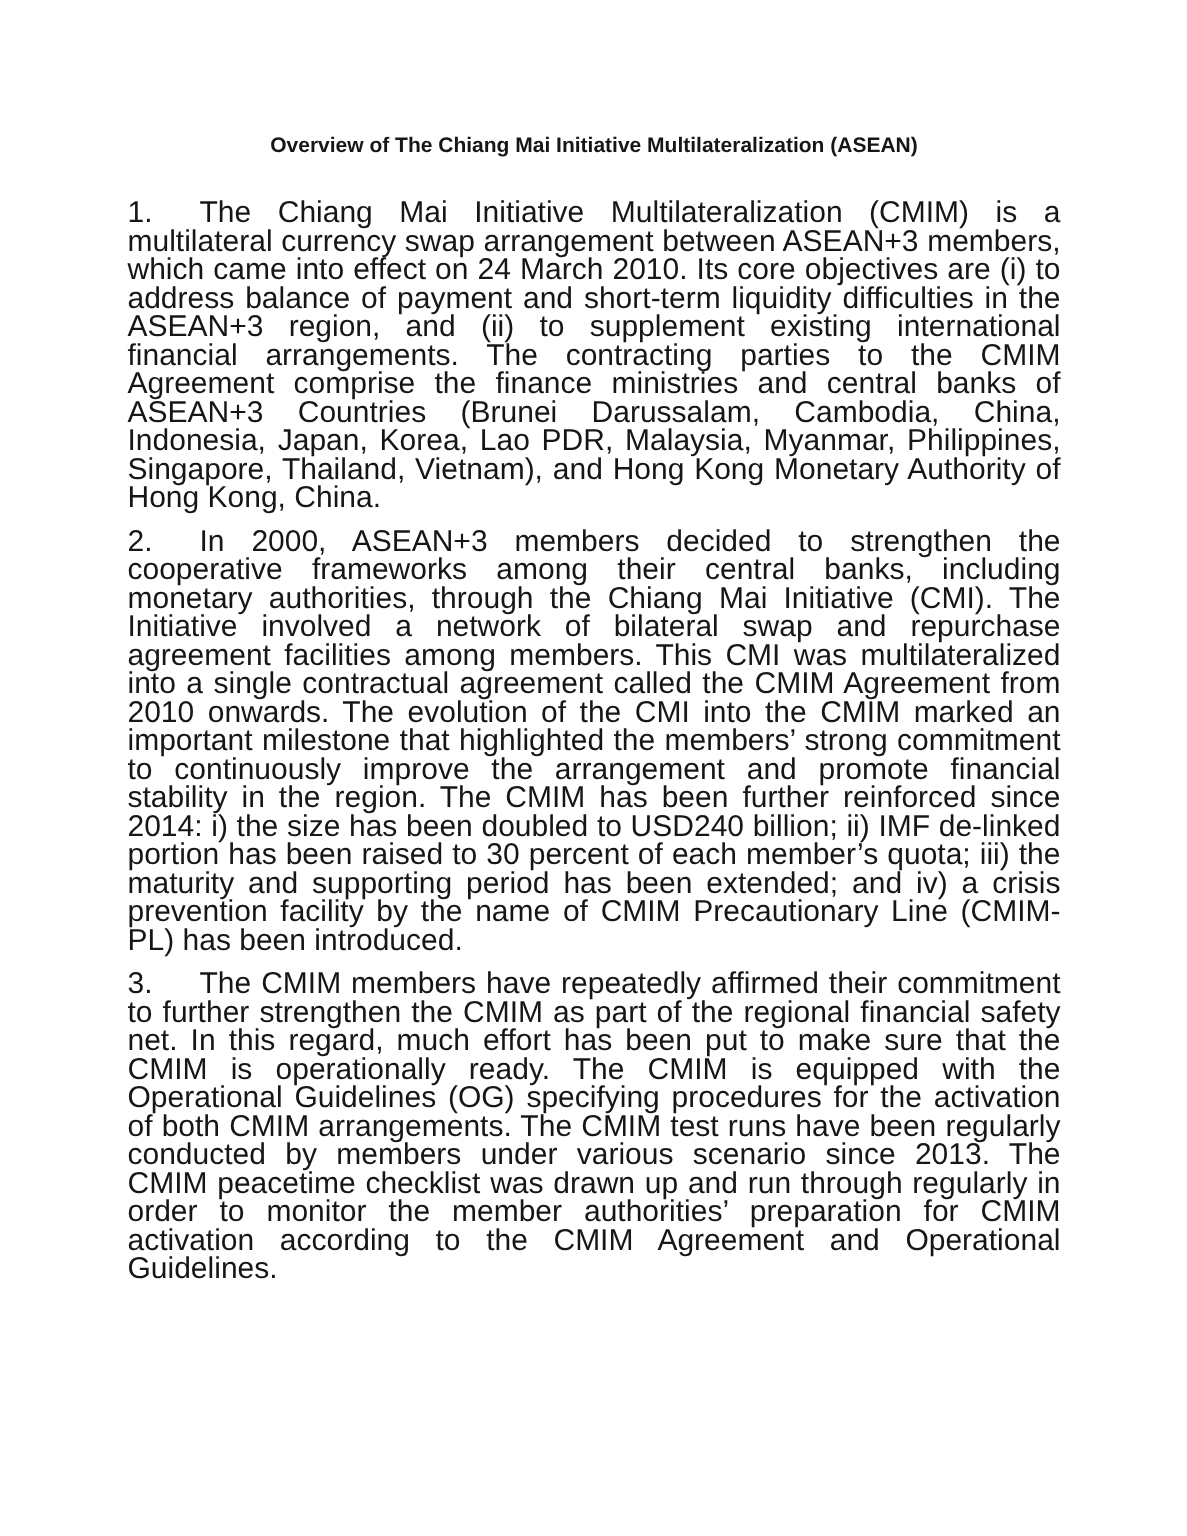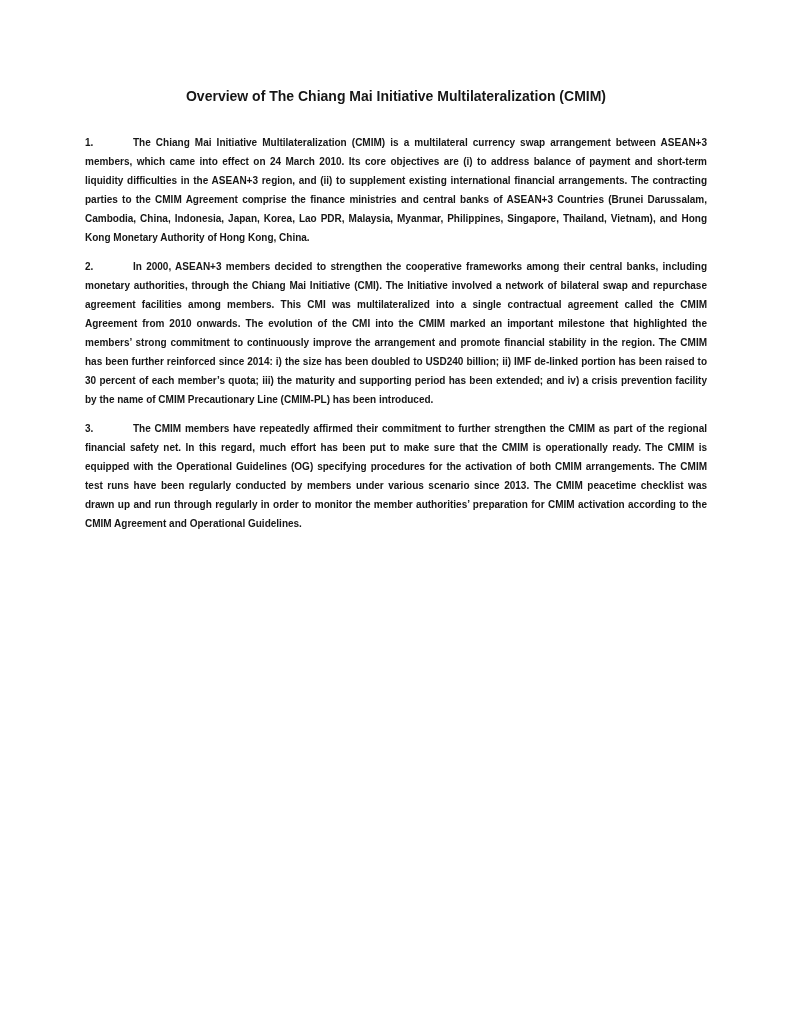--- a/index.html
+++ b/index.html
@@ -19,37 +19,36 @@
     overflow: hidden;
   }
   .doc-title {
     font-size: 14px;
     font-weight: bold;
     line-height: 19px;
     text-align: center;
     margin: 0 0 27px 0;
   }
   .para {
-    font-size: 10px;
+    font-size: 20px;
     line-height: 19px;
     text-align: justify;
     margin: 0 0 10px 0;
-    font-weight: bold;
   }
   .para-num {
     display: inline-block;
     width: 48px;
   }
 </style>
 </head>
 <body>
 
 <div class="page">
 
-  <h1 class="doc-title">Overview of The Chiang Mai Initiative Multilateralization (CMIM)</h1>
+  <h1 class="doc-title">Overview of The Chiang Mai Initiative Multilateralization (ASEAN)</h1>
 
   <p class="para"><span class="para-num">1.</span><span>The Chiang Mai Initiative Multilateralization (CMIM) is a multilateral currency swap arrangement between ASEAN+3 members, which came into effect on 24 March 2010. Its core objectives are (i) to address balance of payment and short-term liquidity difficulties in the ASEAN+3 region, and (ii) to supplement existing international financial arrangements. The contracting parties to the CMIM Agreement comprise the finance ministries and central banks of ASEAN+3 Countries (Brunei Darussalam, Cambodia, China, Indonesia, Japan, Korea, Lao PDR, Malaysia, Myanmar, Philippines, Singapore, Thailand, Vietnam), and Hong Kong Monetary Authority of Hong Kong, China.</span></p>
 
   <p class="para"><span class="para-num">2.</span><span>In 2000, ASEAN+3 members decided to strengthen the cooperative frameworks among their central banks, including monetary authorities, through the Chiang Mai Initiative (CMI). The Initiative involved a network of bilateral swap and repurchase agreement facilities among members. This CMI was multilateralized into a single contractual agreement called the CMIM Agreement from 2010 onwards. The evolution of the CMI into the CMIM marked an important milestone that highlighted the members’ strong commitment to continuously improve the arrangement and promote financial stability in the region. The CMIM has been further reinforced since 2014: i) the size has been doubled to USD240 billion; ii) IMF de-linked portion has been raised to 30 percent of each member’s quota; iii) the maturity and supporting period has been extended; and iv) a crisis prevention facility by the name of CMIM Precautionary Line (CMIM-PL) has been introduced.</span></p>
 
   <p class="para"><span class="para-num">3.</span><span>The CMIM members have repeatedly affirmed their commitment to further strengthen the CMIM as part of the regional financial safety net. In this regard, much effort has been put to make sure that the CMIM is operationally ready. The CMIM is equipped with the Operational Guidelines (OG) specifying procedures for the activation of both CMIM arrangements. The CMIM test runs have been regularly conducted by members under various scenario since 2013. The CMIM peacetime checklist was drawn up and run through regularly in order to monitor the member authorities’ preparation for CMIM activation according to the CMIM Agreement and Operational Guidelines.</span></p>
 
 </div>
 
 </body></html>

